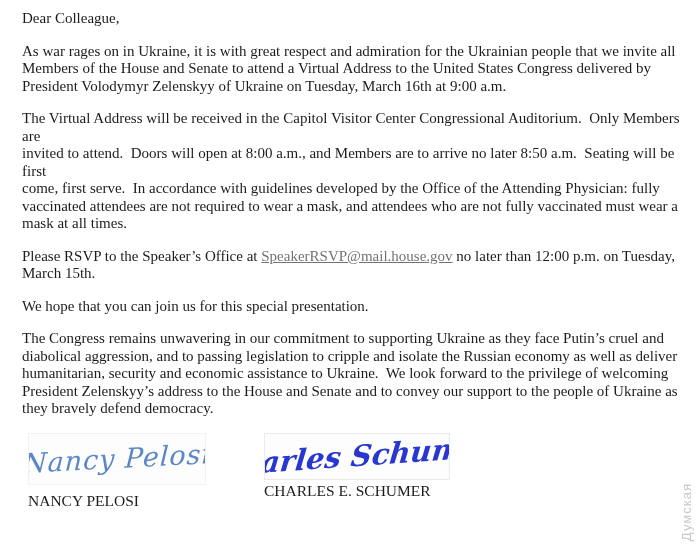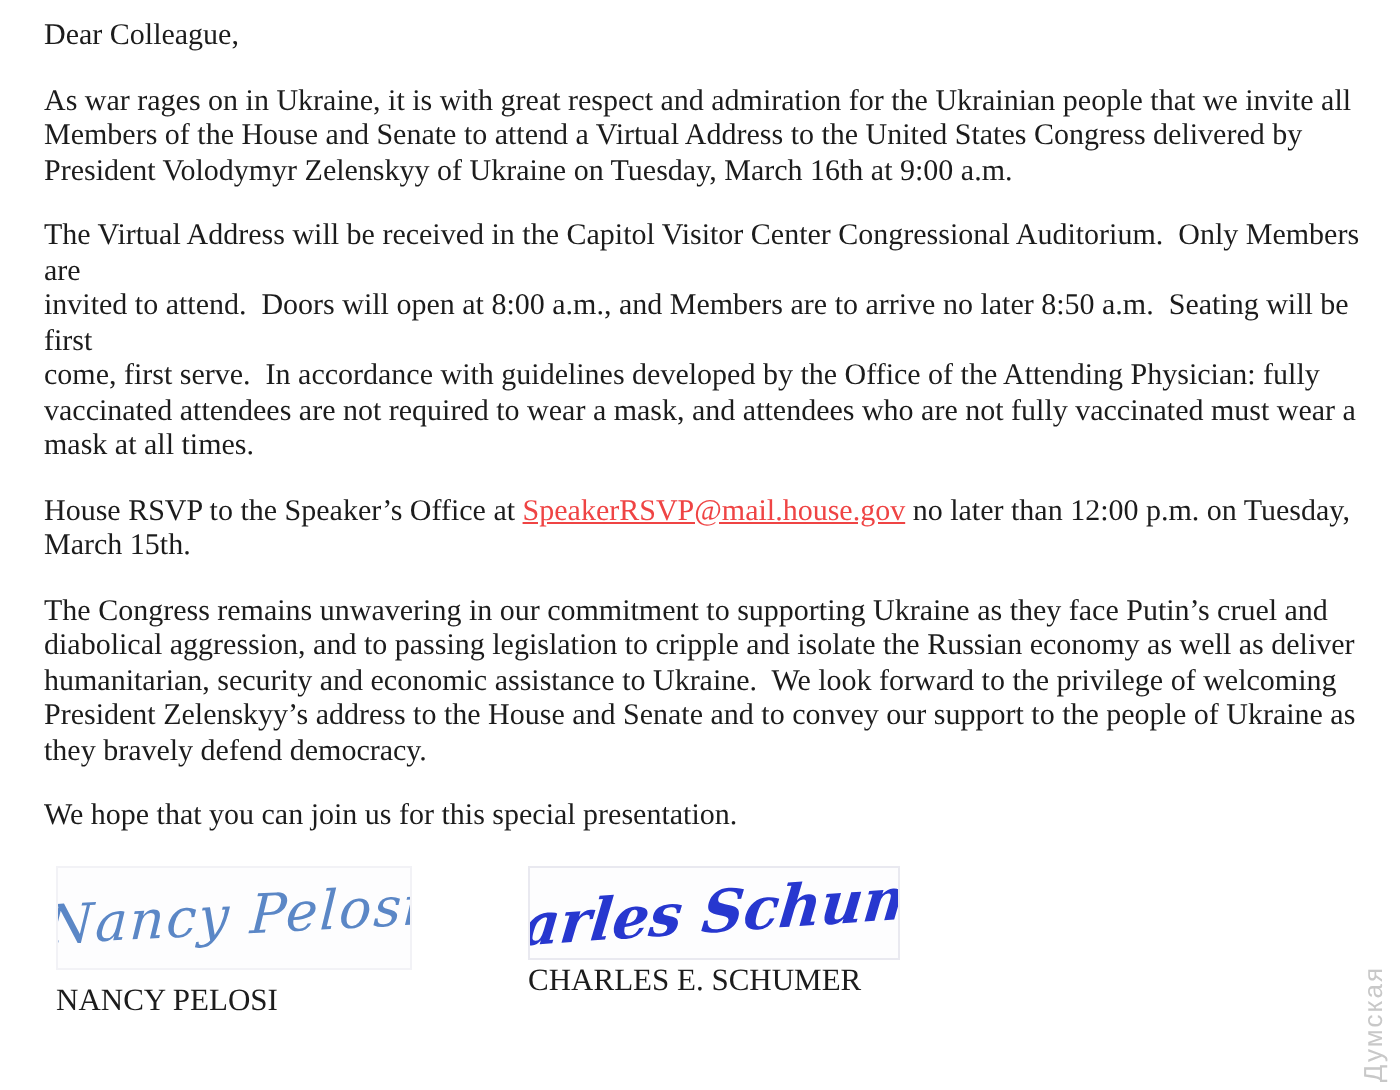--- a/index.html
+++ b/index.html
@@ -19,21 +19,21 @@
     padding: 10px 2px 0 22px;
   }
   .para {
     margin: 0 0 15px 0;
     font-size: 15px;
     line-height: 17.5px;
     white-space: pre-wrap;
     overflow: hidden;
   }
   .para a {
-    color: #ef4444;
+    color: #737373;
     text-decoration: underline;
     cursor: pointer;
   }
   .sig-row {
     display: flex;
     align-items: flex-start;
     margin-top: 13px;
     padding-left: 6px;
   }
   .sig-block { display: flex; flex-direction: column; }
@@ -102,30 +102,30 @@
   <p class="para">As war rages on in Ukraine, it is with great respect and admiration for the Ukrainian people that we invite all
 Members of the House and Senate to attend a Virtual Address to the United States Congress delivered by
 President Volodymyr Zelenskyy of Ukraine on Tuesday, March 16th at 9:00 a.m.</p>
 
   <p class="para">The Virtual Address will be received in the Capitol Visitor Center Congressional Auditorium.  Only Members are
 invited to attend.  Doors will open at 8:00 a.m., and Members are to arrive no later 8:50 a.m.  Seating will be first
 come, first serve.  In accordance with guidelines developed by the Office of the Attending Physician: fully
 vaccinated attendees are not required to wear a mask, and attendees who are not fully vaccinated must wear a
 mask at all times.</p>
 
-  <p class="para"><span>House RSVP to the Speaker’s Office at </span><a href="#">SpeakerRSVP@mail.house.gov</a><span> no later than 12:00 p.m. on Tuesday,
+  <p class="para"><span>Please RSVP to the Speaker’s Office at </span><a href="#">SpeakerRSVP@mail.house.gov</a><span> no later than 12:00 p.m. on Tuesday,
 March 15th.</span></p>
+
+  <p class="para">We hope that you can join us for this special presentation.</p>
 
   <p class="para">The Congress remains unwavering in our commitment to supporting Ukraine as they face Putin’s cruel and
 diabolical aggression, and to passing legislation to cripple and isolate the Russian economy as well as deliver
 humanitarian, security and economic assistance to Ukraine.  We look forward to the privilege of welcoming
 President Zelenskyy’s address to the House and Senate and to convey our support to the people of Ukraine as
 they bravely defend democracy.</p>
-
-  <p class="para">We hope that you can join us for this special presentation.</p>
 
   <div class="sig-row">
 
     <div class="sig-block left">
       <div class="sig-box pelosi-box">
         <span class="script pelosi" style="color: rgb(91, 135, 198);">Nancy Pelosi</span>
       </div>
       <div class="sig-name">NANCY PELOSI</div>
 
     </div>

